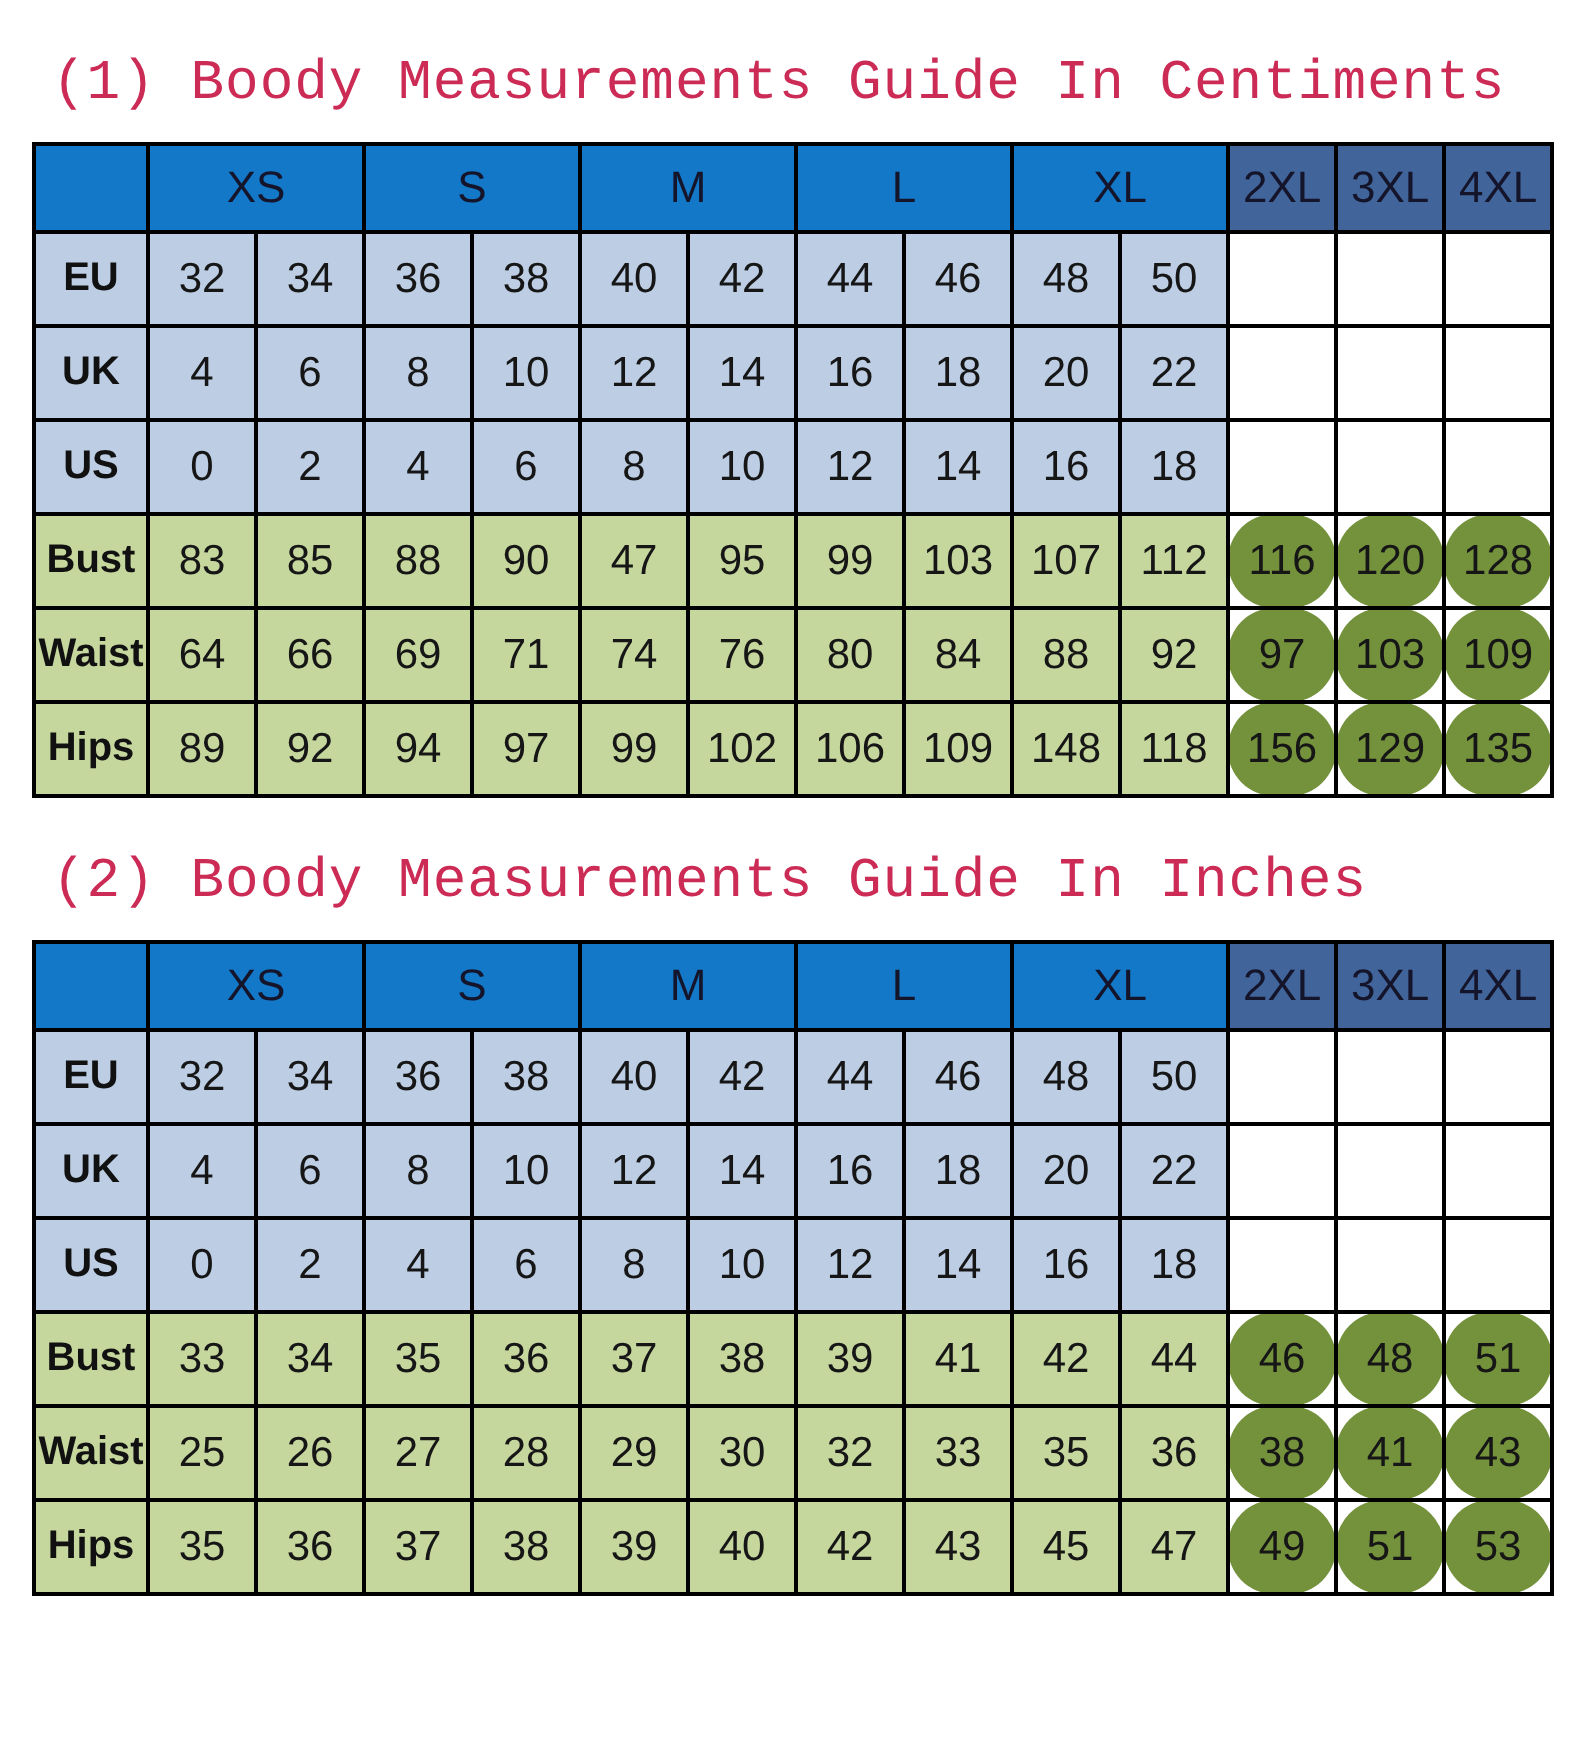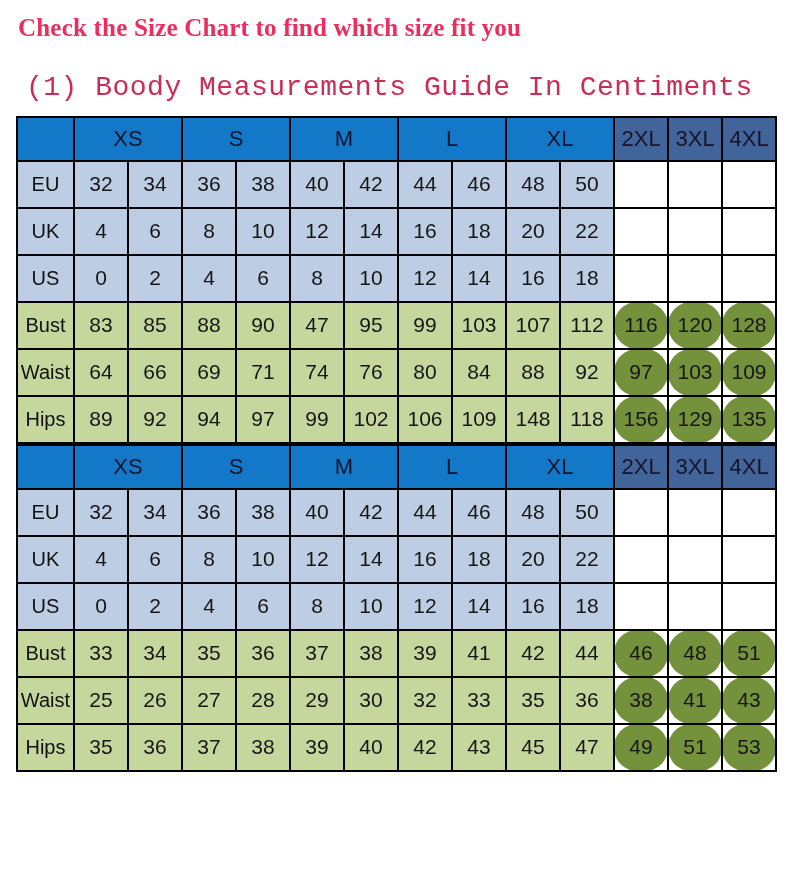--- a/index.html
+++ b/index.html
@@ -37,34 +37,33 @@
   col.col-data{width:54px;}
   th,td{
     border:2px solid #000;
     text-align:center;
     vertical-align:middle;
     padding:0;
     overflow:hidden;
   }
   tr.header-row th{height:42px;font-size:22px;font-weight:400;color:#14142a;}
   tr.data-row th, tr.data-row td{height:45px;}
-  th.row-label{font-size:20px;font-weight:400;color:#111;margin-top:48px;}
+  th.row-label{font-size:20px;font-weight:700;color:#111;margin-top:48px;}
   td.val{font-size:21px;font-weight:400;color:#161616;}
   .h-blue{background:var(--header-blue,#1478c8);}
   .h-dark{background:var(--header-dark-blue,#41659a);}
   .c-blue{background:var(--light-blue,#bdcee4);}
   .c-green{background:var(--light-green,#c6d79e);}
   .c-dgreen{background:var(--dark-green,#74913c);border-radius:23px;}
   .c-white{background:#ffffff;}
 </style>
 </head>
 <body>
 
 <div class="page">
-  <h1 class="main-title">Check the Size Chart to find which size fit you</h1>
 
   <h2 class="section-heading">(1) Boody Measurements Guide In Centiments</h2>
   <table class="size-table">
       <colgroup>
         <col class="col-label">
         <col class="col-data">
         <col class="col-data">
         <col class="col-data">
         <col class="col-data">
         <col class="col-data">
@@ -181,20 +180,21 @@
           <td class="val c-green">109</td>
           <td class="val c-green">148</td>
           <td class="val c-green">118</td>
           <td class="val c-dgreen">156</td>
           <td class="val c-dgreen">129</td>
           <td class="val c-dgreen">135</td>
         </tr>
       </tbody>
     </table>
 
+  <h2 class="section-heading">(2) Boody Measurements Guide In Inches</h2>
   <table class="size-table">
       <colgroup>
         <col class="col-label">
         <col class="col-data">
         <col class="col-data">
         <col class="col-data">
         <col class="col-data">
         <col class="col-data">
         <col class="col-data">
         <col class="col-data">

